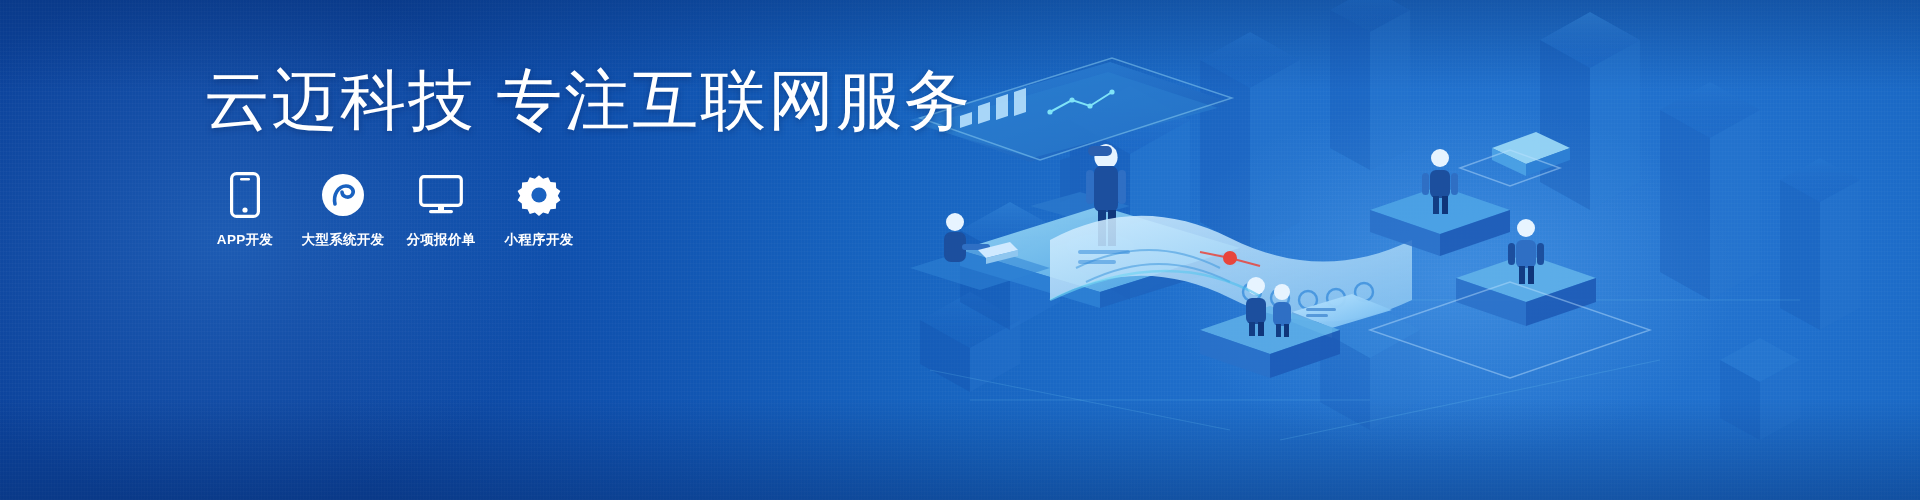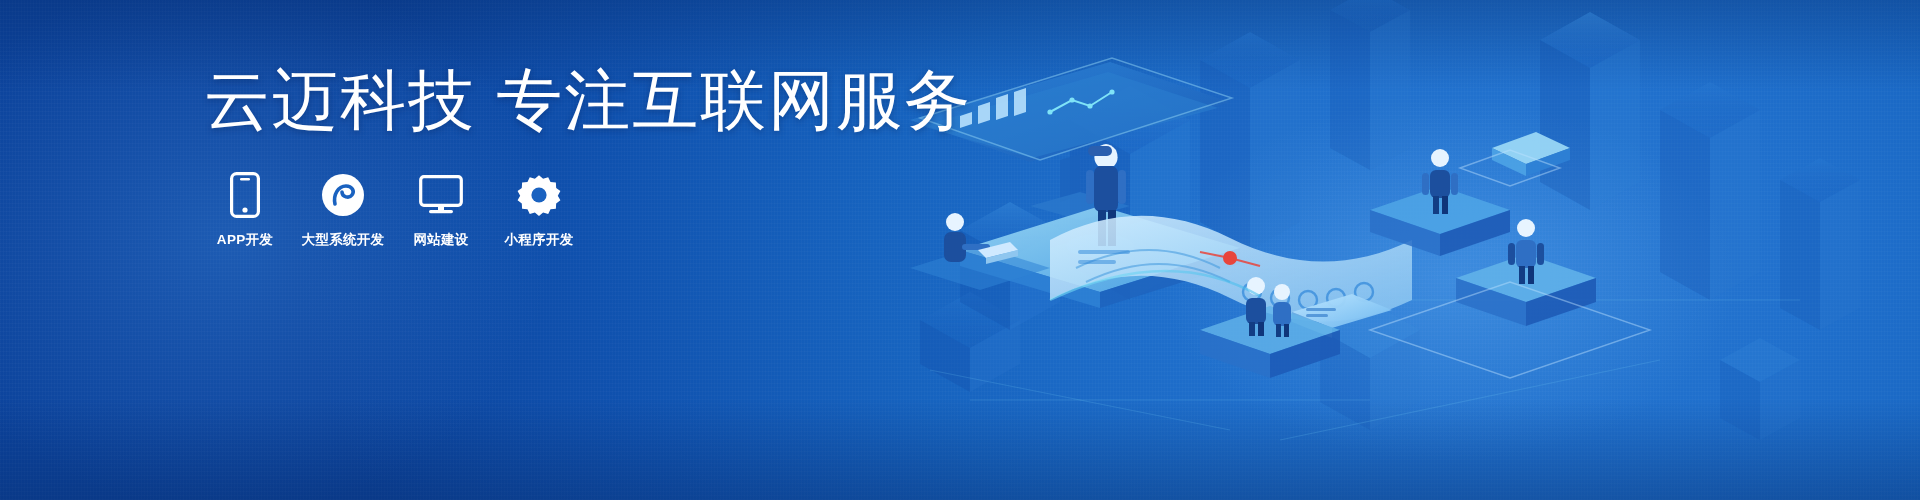--- a/index.html
+++ b/index.html
@@ -374,21 +374,21 @@
 
 
       <div class="service">
         <span class="svc-icon">
           <svg width="44" height="40" viewBox="0 0 44 40">
             <rect x="1.7" y="1.7" width="40.6" height="28.6" rx="3.2" fill="none" stroke="#ffffff" stroke-width="3.2"></rect>
             <rect x="19" y="30" width="6" height="5" fill="#ffffff"></rect>
             <rect x="10" y="35" width="24" height="3.2" rx="1.6" fill="#ffffff"></rect>
           </svg>
         </span>
-        <span class="svc-label">网站建设</span>
+        <span class="svc-label">分项报价单</span>
       </div>
 
       <div class="service">
         <span class="svc-icon">
           <svg width="44" height="44" viewBox="0 0 44 44">
             <path d="M22 1.5 L26.3 5.1 L31.6 3.6 L34 8.6 L39.6 9 L39.9 14.6 L44.3 17.9 L41.6 22.7 L44.3 27.5 L39.9 30.8 L39.6 36.4 L34 36.8 L31.6 41.8 L26.3 40.3 L22 43.9 L17.7 40.3 L12.4 41.8 L10 36.8 L4.4 36.4 L4.1 30.8 L-0.3 27.5 L2.4 22.7 L-0.3 17.9 L4.1 14.6 L4.4 9 L10 8.6 L12.4 3.6 L17.7 5.1 Z" fill="#ffffff" transform="translate(0,0) scale(0.96) translate(0.9,0.9)"></path>
             <circle cx="22" cy="22" r="7.6" fill="#1a62c0"></circle>
           </svg>
         </span>
         <span class="svc-label">小程序开发</span>

